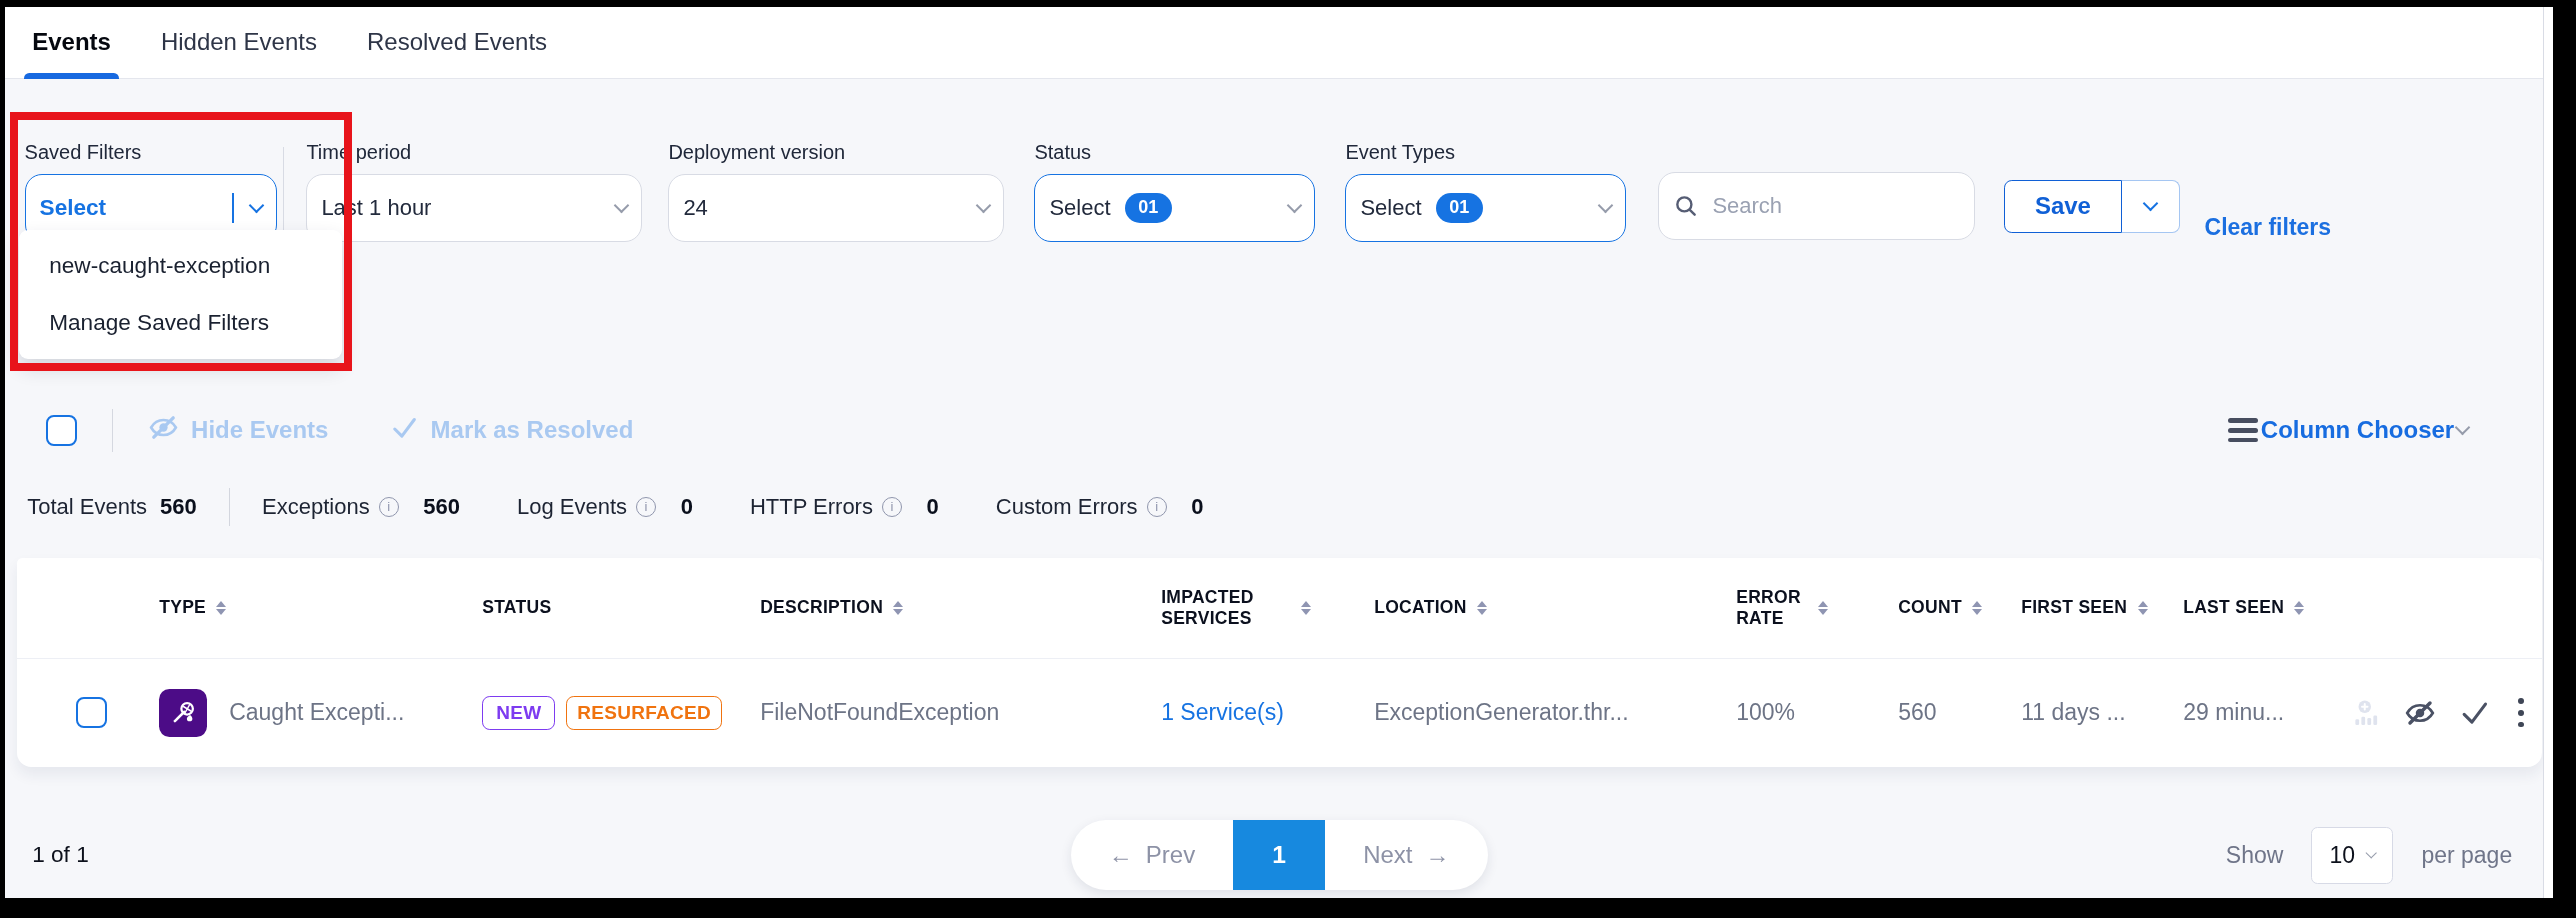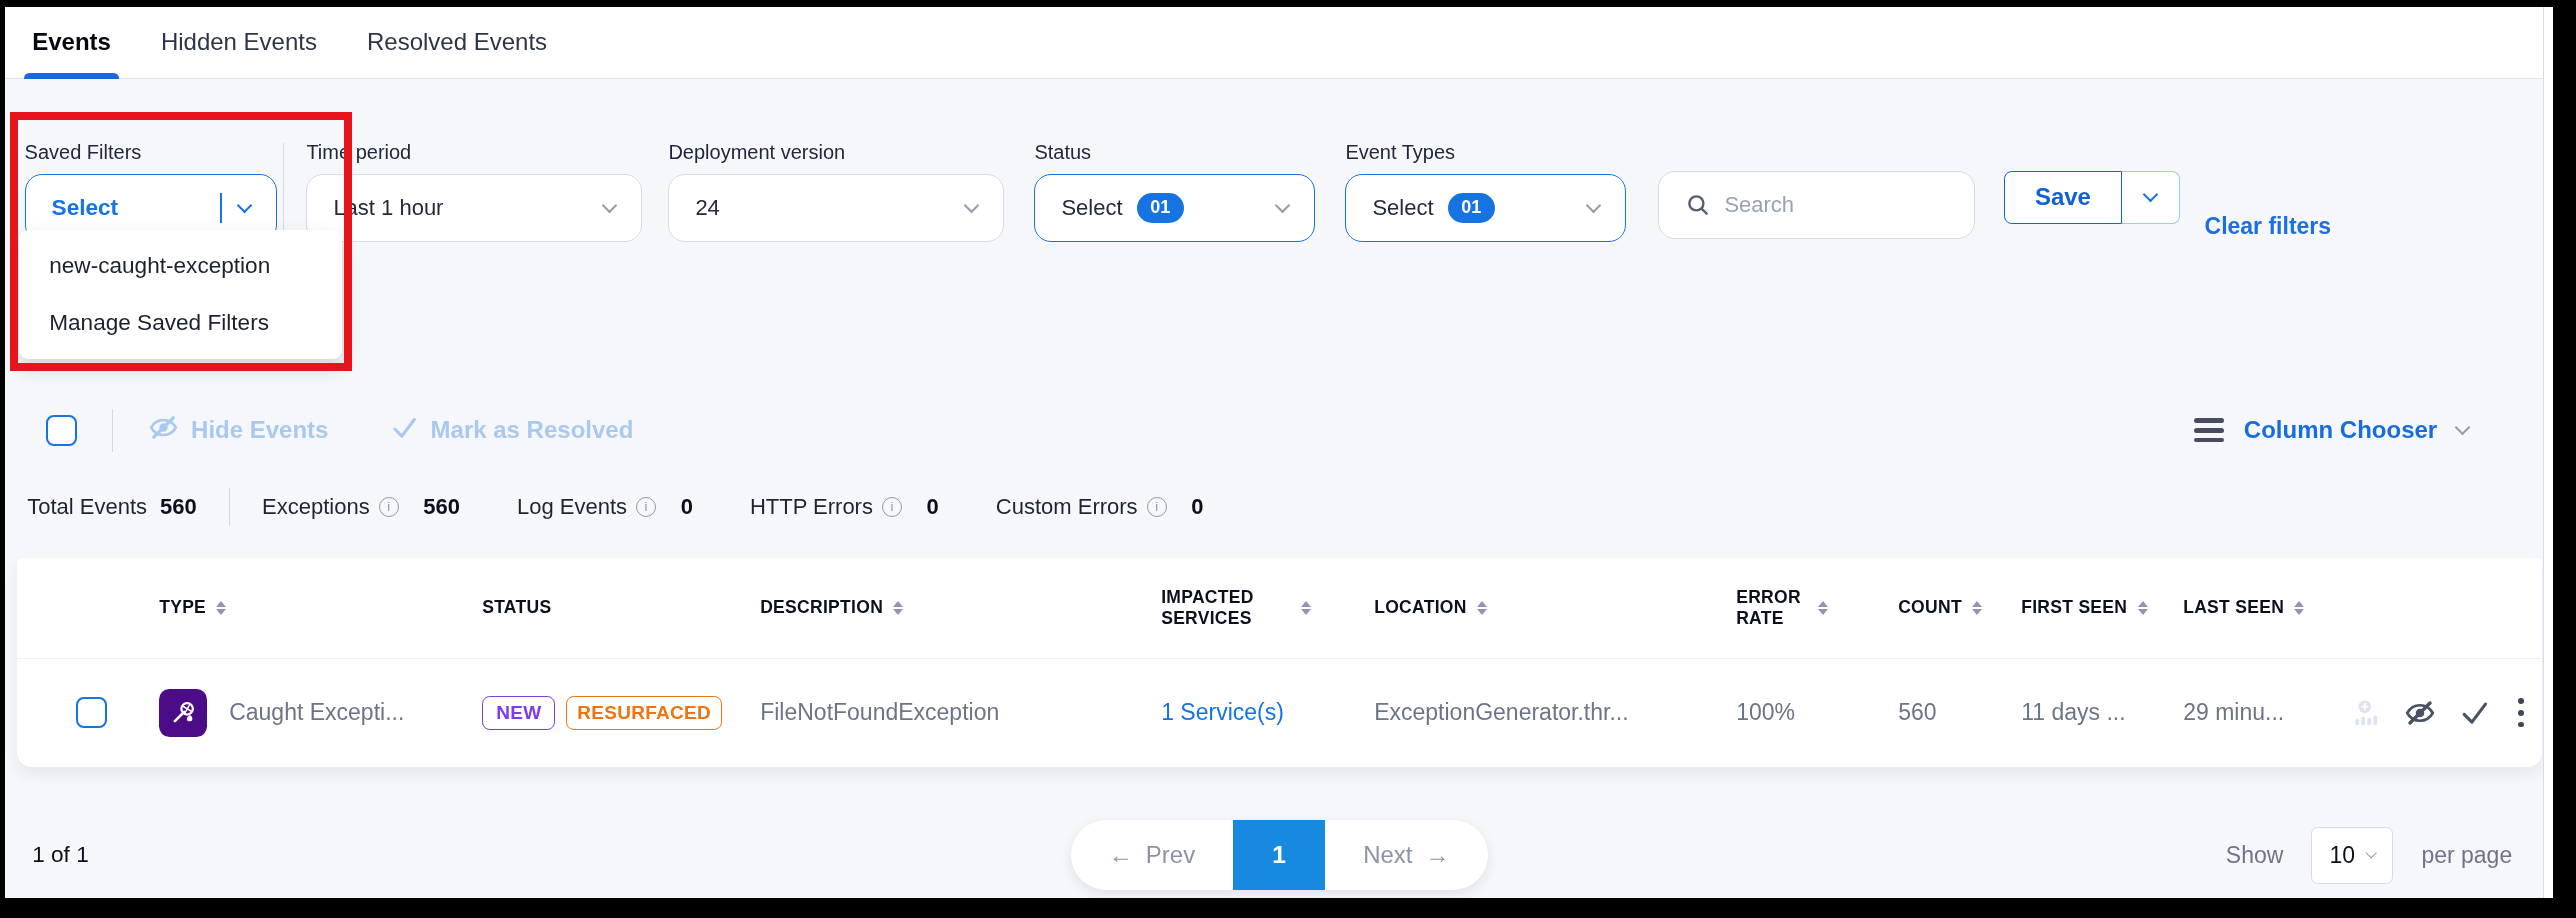--- a/index.html
+++ b/index.html
@@ -8,24 +8,24 @@
   .scroll-gutter { position:absolute; right:0; top:0; bottom:0; width:9px; background:#fff; z-index:40; }
   .edge-line { position:absolute; right:9px; top:0; bottom:0; width:1.3px; background:#d9dce5; z-index:40; }
 
   
   .tabbar { height:72px; background:#fff; border-bottom:1.3px solid #e4e6ed; display:flex; align-items:stretch; padding-left:27px; gap:50px; }
   .tab { display:flex; align-items:center; font-size:24px; color:#2e3547; font-weight:500; position:relative; cursor:pointer; }
   .tab.active { color:#05080f; font-weight:700; }
   .tab.active::after { content:""; position:absolute; left:-7.8px; right:-7.8px; bottom:-1.3px; height:5.8px; background:#1769e0; border-radius:5.2px 5.2px 0 0; }
 
   
-  .filters { display:flex; align-items:flex-start; padding:62px 19.4px 0 19.4px; }
+  .filters { display:flex; align-items:center; padding:62px 19.4px 0 19.4px; }
   .fgroup { display:flex; flex-direction:column; gap:10.4px; }
   .flabel { font-size:20px; color:#20283a; }
-  .fbox { height:68px; background:#fff; border:1.3px solid #d8dbe4; border-radius:17px; display:flex; align-items:center; padding:0 26px; font-size:22px; color:#222a3c; }
+  .fbox { height:68px; background:#fff; border:1.3px solid #d8dbe4; border-radius:17px; display:flex; align-items:center; padding:0 14px; font-size:22px; color:#222a3c; }
   .w-saved { width:252px; } .w-time { width:336px; } .w-deploy { width:336px; }
   .w-status { width:281px; } .w-types { width:281px; } .w-search { width:317px; }
   .g-time { margin-left:22px; } .g-deploy { margin-left:26px; } .g-status { margin-left:30px; }
   .g-types { margin-left:30px; } .g-search { margin-left:32px; margin-top:30px; } .g-save { margin-left:28.5px; margin-top:30px; }
   .vdiv { width:1.3px; height:91px; background:#d8dbe4; margin-left:6.5px; margin-top:2.6px; }
   .spacer { flex:1; }
   .chev { display:inline-block; width:11px; height:11px; border-right:2.3px solid #969cab; border-bottom:2.3px solid #969cab; transform:rotate(45deg); margin-top:-5.2px; flex:none; }
   .chev.blue { border-color:#1673e2; }
   .saved-box { border:1.9px solid #1673e2; }
   .saved-text { color:#1673e2; font-weight:700; font-size:22.6px; }
@@ -44,21 +44,21 @@
   .dropdown { position:absolute; left:14px; top:223px; width:323px; background:#fff; border-radius:9px; box-shadow:0 9px 19.4px rgba(20,30,60,0.16); z-index:55; padding:7.8px 0; }
   .dd-item { height:57px; display:flex; align-items:center; padding-left:30px; font-size:22.6px; color:#1a2130; cursor:pointer; }
   .redbox { position:absolute; left:4.5px; top:105px; width:342px; height:259px; border:8.4px solid #e8141b; z-index:60; pointer-events:none; }
 
   
   .bulkbar { margin-top:167px; display:flex; align-items:center; padding:0 85px 0 41px; }
   .cbox { width:31px; height:31px; border:2.3px solid #1673e2; border-radius:7.8px; background:#fff; flex:none; }
   .bulk-div { width:1.3px; height:43px; background:#d5d8e0; margin:0 35px; }
   .bulk-btn { display:flex; align-items:center; gap:11.6px; color:#a9c9f1; font-size:24px; font-weight:700; }
   .bulk-btn.second { margin-left:62px; }
-  .colchooser { margin-left:auto; display:flex; align-items:center; gap:20px; cursor:pointer; }
+  .colchooser { margin-left:auto; display:flex; align-items:center; gap:3px; cursor:pointer; }
   .burger { display:flex; flex-direction:column; gap:5.2px; }
   .burger i { display:block; width:30px; height:4.5px; background:#474d5f; border-radius:2.6px; }
   .colchooser-label { color:#176ce0; font-size:24px; font-weight:700; }
 
   
   .totals { margin-top:36px; padding-left:22px; display:flex; align-items:center; font-size:22px; color:#1d2433; }
   .tval { font-weight:700; color:#0a0f1c; margin-left:13px; }
   .tot-div { width:1.3px; height:38px; background:#d3d6de; margin:0 32px; }
   .metric { display:flex; align-items:center; margin-right:57px; }
   .info { width:20px; height:20px; border:1.6px solid #9096ad; border-radius:50%; color:#9096ad; font-size:13px; display:flex; align-items:center; justify-content:center; margin:0 11.6px 0 9px; flex:none; }

